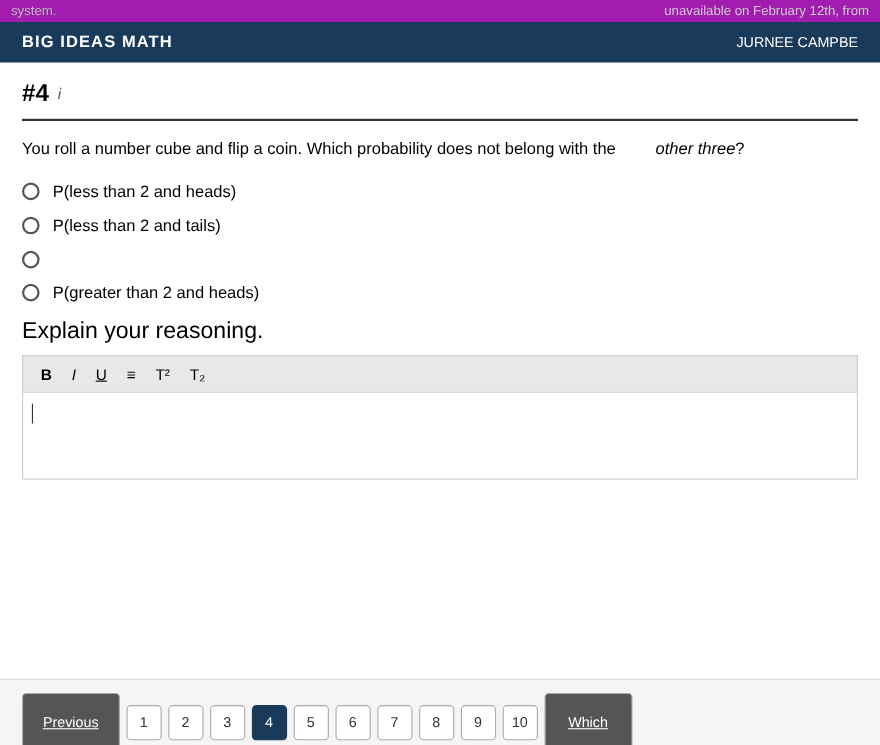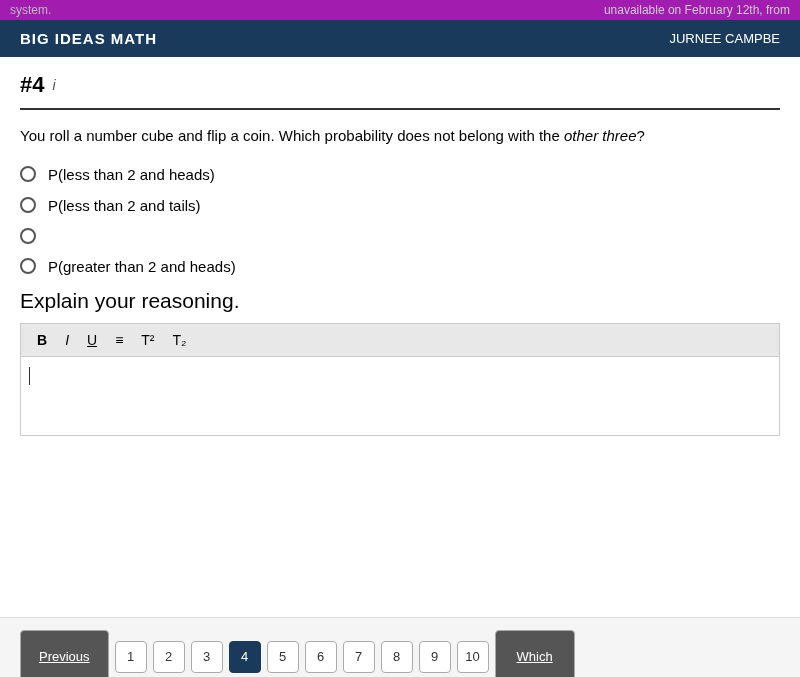--- a/index.html
+++ b/index.html
@@ -70,20 +70,21 @@
     }
 
     
     .question-text {
       font-size: 15px;
       margin-bottom: 18px;
       line-height: 1.5;
     }
     .question-text em {
       font-style: italic;
+      margin-left: 32px;
     }
 
     
     .answer-options {
     }
     .answer-option {
       display: flex;
       align-items: center;
       gap: 12px;
       margin-bottom: 14px;

